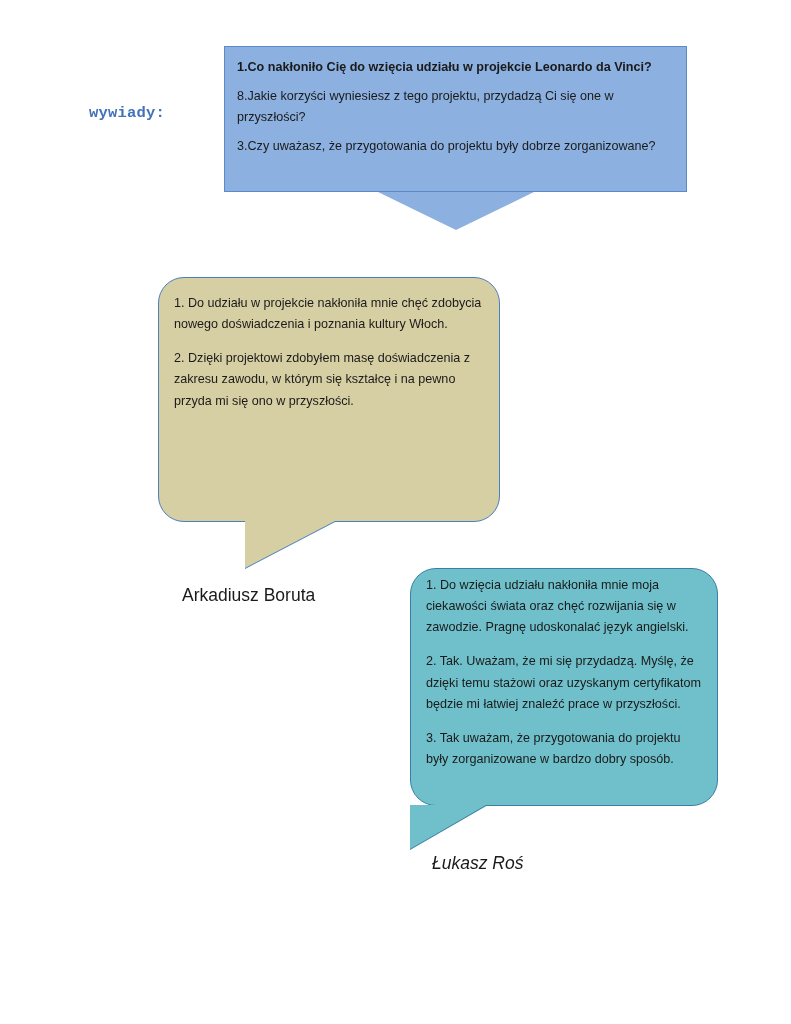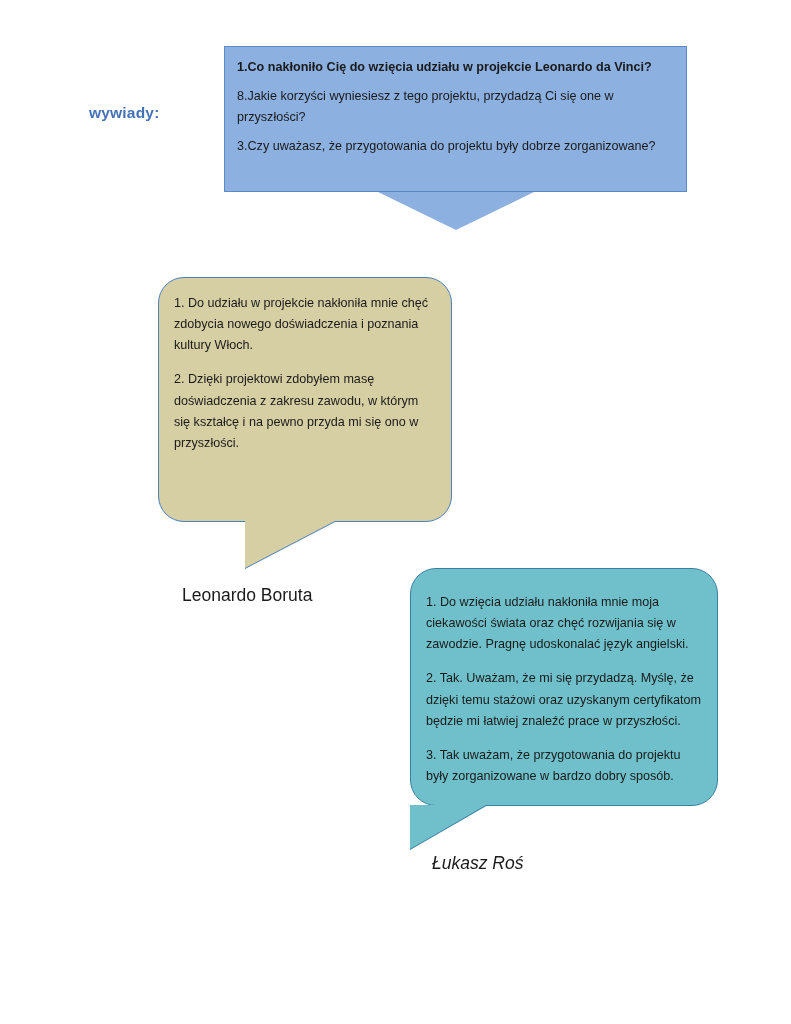--- a/index.html
+++ b/index.html
@@ -18,21 +18,21 @@
     position: relative;
     width: 791px;
     height: 1024px;
   }
 
   
   .section-label {
     position: absolute;
     left: 89px;
     top: 104px;
-    font-family: Liberation Sans, sans-serif;
+    font-family: Liberation Mono, monospace;
     font-weight: bold;
     font-size: 15.5px;
     color: #4472b8;
     letter-spacing: 0.2px;
     white-space: nowrap;
   }
 
   
   .callout {
     position: absolute;
@@ -84,21 +84,21 @@
     font-size: 12.6px;
     line-height: 1.62;
   }
   #callout-questions p { margin-bottom: 9px; }
   #callout-questions .q1 { font-weight: bold; }
 
   
   #callout-answer-arkadiusz {
     left: 158px;
     top: 277px;
-    width: 294px;
+    width: 342px;
     height: 245px;
   }
   #callout-answer-arkadiusz .body {
     background: #d7cfa4;
     border: 1px solid #4b80bd;
     border-radius: 26px;
   }
   #callout-answer-arkadiusz .tail {
     position: absolute;
     left: 87px;
@@ -160,21 +160,21 @@
     top: 100%;
     width: 0;
     height: 0;
     margin-top: -1px;
     border-left: 0 solid transparent;
     border-right: 78px solid transparent;
     border-top: 45px solid #3a7fa5;
     z-index: 1;
   }
   #callout-answer-lukasz .content {
-    padding: 24px 16px 10px 16px;
+    padding: 7px 16px 10px 16px;
     font-size: 12.6px;
     line-height: 1.68;
     border-radius: 20px;
   }
   #callout-answer-lukasz p { margin-bottom: 13px; }
 
   
   .name {
     position: absolute;
     font-family: "Liberation Sans", sans-serif;
@@ -212,21 +212,21 @@
   <div class="callout" id="callout-answer-arkadiusz">
     <div class="tail-edge"></div>
     <div class="tail"></div>
     <div class="body"></div>
     <div class="content">
       <p>1. Do udziału w projekcie nakłoniła mnie chęć zdobycia nowego doświadczenia i poznania kultury Włoch.</p>
       <p>2. Dzięki projektowi zdobyłem masę doświadczenia z zakresu zawodu, w którym się kształcę i na pewno przyda mi się ono w przyszłości.</p>
     </div>
   </div>
 
-  <div class="name" id="name-arkadiusz">Leonardo Boruta</div>
+  <div class="name" id="name-arkadiusz">Arkadiusz Boruta</div>
 
   <div class="callout" id="callout-answer-lukasz">
     <div class="tail-edge"></div>
     <div class="tail"></div>
     <div class="body"></div>
     <div class="content">
       <p>1. Do wzięcia udziału nakłoniła mnie moja ciekawości świata oraz chęć rozwijania się w zawodzie. Pragnę udoskonalać język angielski.</p>
       <p>2. Tak. Uważam, że mi się przydadzą. Myślę, że dzięki temu stażowi oraz uzyskanym certyfikatom będzie mi łatwiej znaleźć prace w przyszłości.</p>
       <p>3. Tak uważam, że przygotowania do projektu były zorganizowane w bardzo dobry sposób.</p>
     </div>

